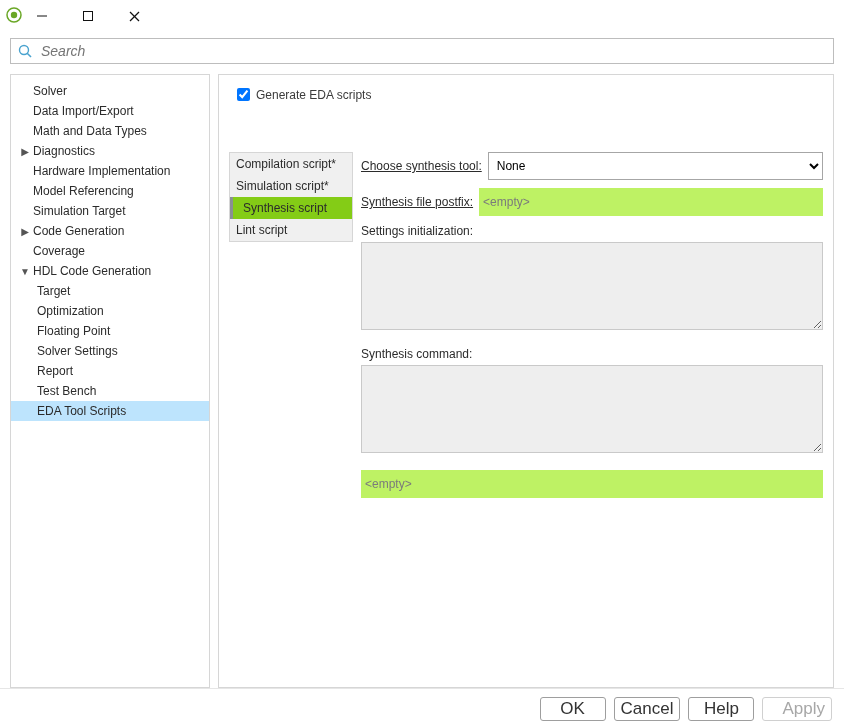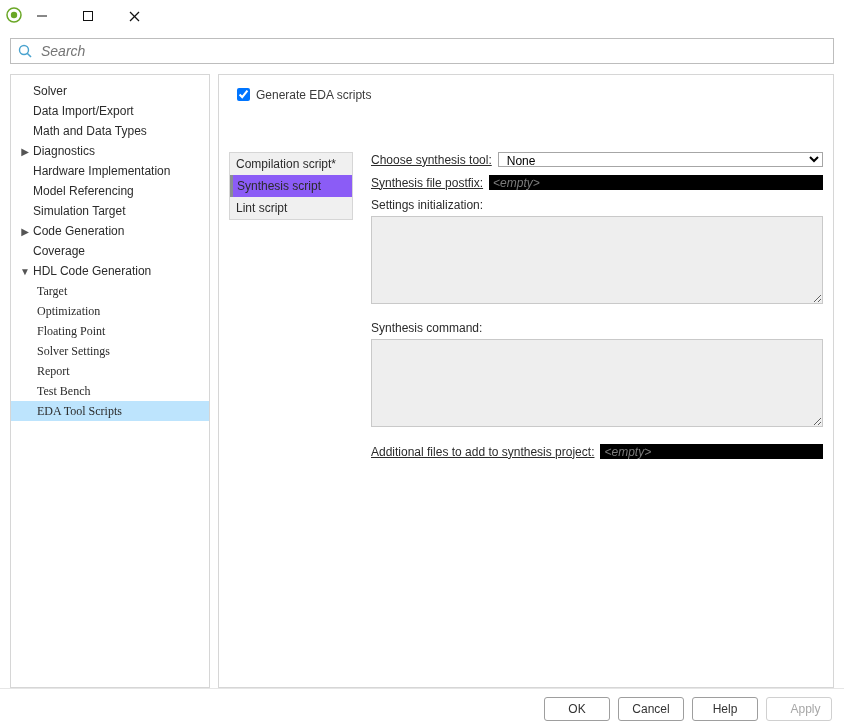--- a/index.html
+++ b/index.html
@@ -69,21 +69,21 @@
   .tree-row {
     display: flex;
     align-items: center;
     height: 20px;
     padding: 0 6px;
     cursor: default;
     white-space: nowrap;
   }
   .tree-row .tw { display:inline-block; width:12px; text-align:center; color:#555; font-size:10px; margin-right:2px; }
   .tree-row.depth0 { padding-left: 8px; }
-  .tree-row.depth1 { padding-left: 26px; font-family: Liberation Serif, serif; }
+  .tree-row.depth1 { padding-left: 26px; }
   .tree-row.selected { background: #bde4fd; }
   .tree-row .label { color: #2b2b2b; }
   .tree-row .noarrow .label, .tree-row .label { }
   .tree-row .indent-arrow-space { display:inline-block; width:14px; }
 
   .content {
     flex: 1;
     border: 1px solid #d6d6d6;
     padding: 10px 10px 10px 10px;
     overflow: auto;
@@ -92,69 +92,68 @@
 
   .checkbox-row {
     display: flex; align-items: center;
     margin-bottom: 10px;
     margin-left: 4px;
   }
   .checkbox-row input { margin-right: 6px; }
 
   .inner-cols {
     display: flex;
-    gap: 18px;
+    gap: 8px;
     align-items: flex-start;
     margin-top: 48px;
   }
 
   .tabs {
     width: 124px;
     border: 1px solid #d6d6d6;
   }
   .tab {
     height: 22px;
     line-height: 22px;
     padding: 0 6px;
     color: #2b2b2b;
     cursor: default;
     background: #f0f0f0;
   }
   .tab.sel {
-    background: #8b5cf6;
+    background: #84cc16;
     border-left: 3px solid #8a8f93;
-    padding-left: 4px;
+    padding-left: 10px;
   }
 
   .form {
     flex: 1;
     min-width: 0;
   }
   .form-row {
     display: flex;
     gap: 6px;
     align-items: center;
     margin-bottom: 8px;
   }
   .form-row .lbl { color: #2b2b2b; white-space: nowrap; text-decoration: underline; }
   .form-row .combo, .form-row .txt {
     flex: 1;
-    height: 15px;
+    height: 28px;
     font-size: 12px;
     padding: 0 4px;
   }
   .combo {
     border: 1px solid #a6a6a6;
     background: #fff;
   }
   .txt-disabled {
-    background: #000000;
+    background: #bef264;
     border: 0;
     color: #7b7b7b;
-    font-style: italic;
   }
   .section-lbl { margin: 6px 0 4px 0; color:#2b2b2b; }
   textarea.big {
     width: 100%;
     height: 88px;
     border: 1px solid #c9c9c9;
     background: #eeeeee;
     resize: both;
     font-family: inherit;
     font-size: 12px;
@@ -170,21 +169,21 @@
     gap: 8px;
     padding: 0 12px;
     border-top: 1px solid #e6e6e6;
   }
   .btn {
     min-width: 66px;
     height: 24px;
     border: 1px solid #9e9e9e;
     border-radius: 3px;
     background: #ffffff;
-    font-size: 12px;
+    font-size: 17px;
     color: #333;
     cursor: default;
   }
   .btn.disabled { color: #a7a7a7; border-color: #d0d0d0; padding-left: 19px; }
 </style>
 </head>
 <body>
 
 <div class="titlebar">
   <span class="appicon">
@@ -293,20 +292,21 @@
   <div class="content">
 
     <div class="checkbox-row">
       <input type="checkbox" checked="" style="">
       <span>Generate EDA scripts</span>
     </div>
 
     <div class="inner-cols">
       <div class="tabs" id="tabs">
           <div class="tab">Compilation script*</div>
+          <div class="tab">Simulation script*</div>
           <div class="tab sel">Synthesis script</div>
           <div class="tab">Lint script</div>
         </div>
 
       <div class="form">
 
         <div class="form-row">
           <span class="lbl">Choose synthesis tool:</span>
           <select class="combo">
             <option>None</option>
@@ -323,21 +323,20 @@
           <textarea class="big" readonly="" style=""></textarea>
         </div>
 
         <div class="block">
           <div class="section-lbl">Synthesis command:</div>
           <textarea class="big" readonly="" style=""></textarea>
         </div>
 
 
         <div class="form-row">
-          <span class="lbl">Additional files to add to synthesis project:</span>
           <input class="txt txt-disabled" readonly="" value="&lt;empty&gt;" style="">
         </div>
 
       </div>
     </div>
   </div>
 </div>
 
 <div class="footer">
   <button class="btn">OK</button>

